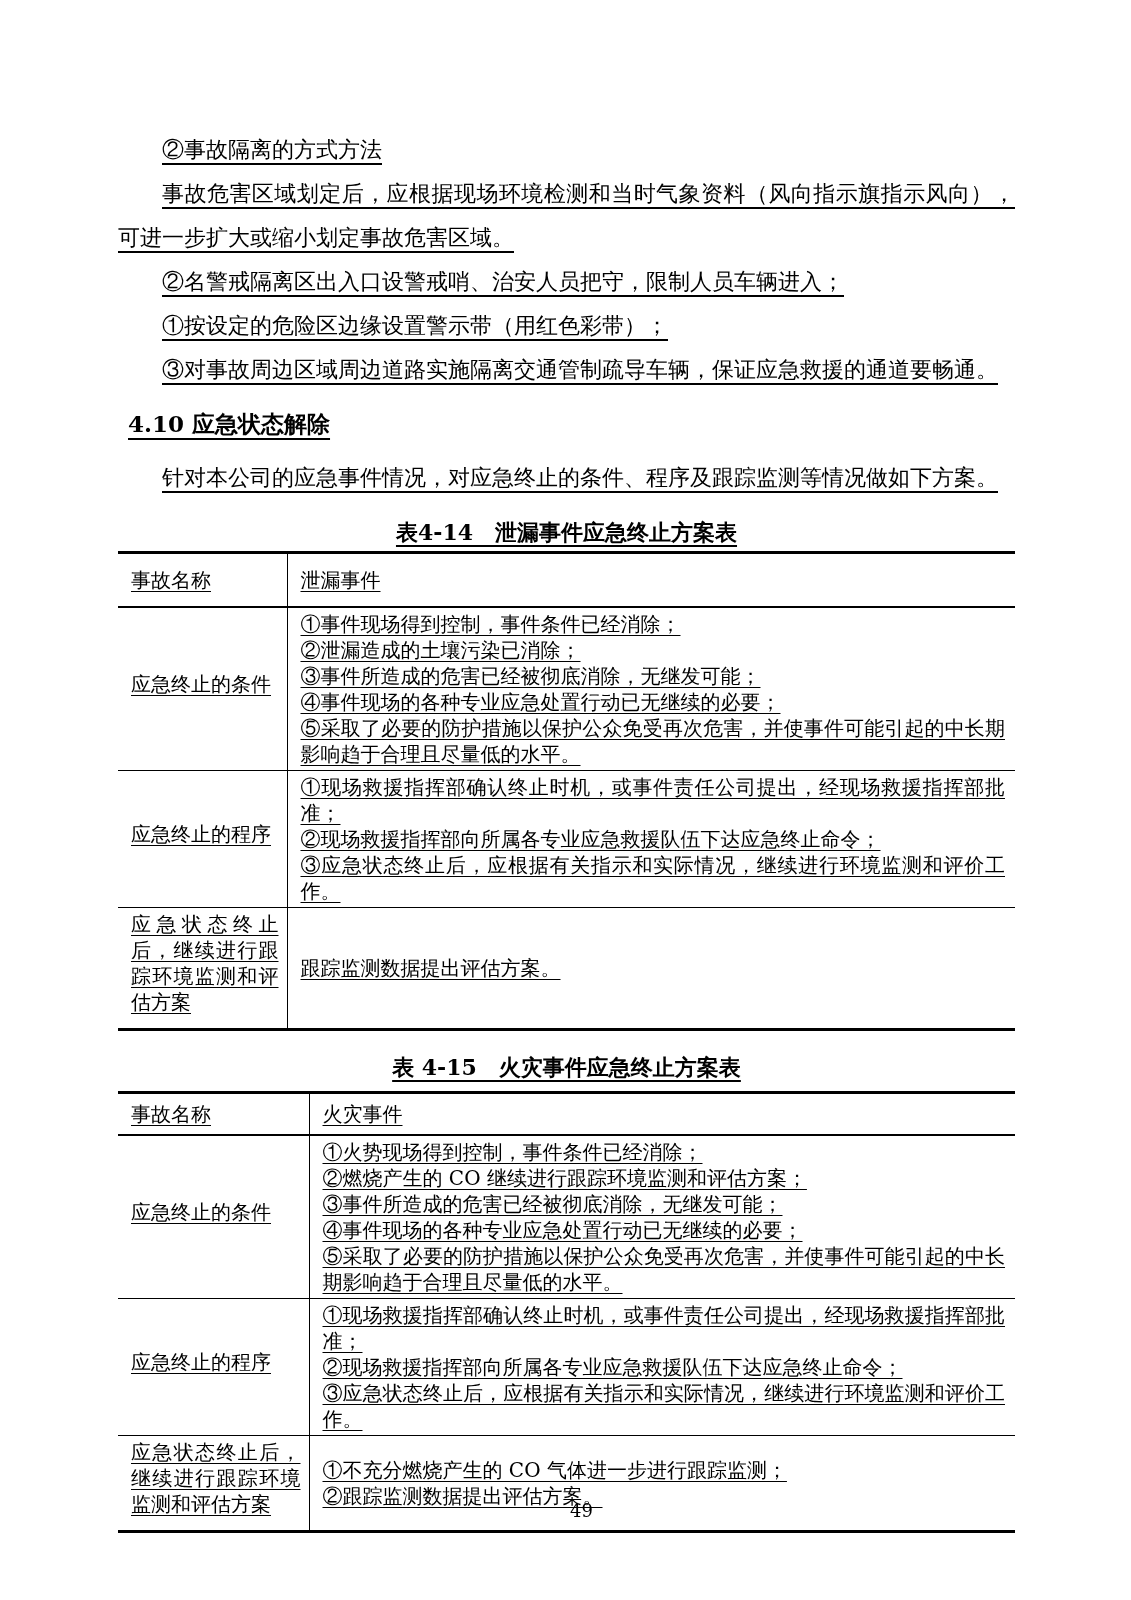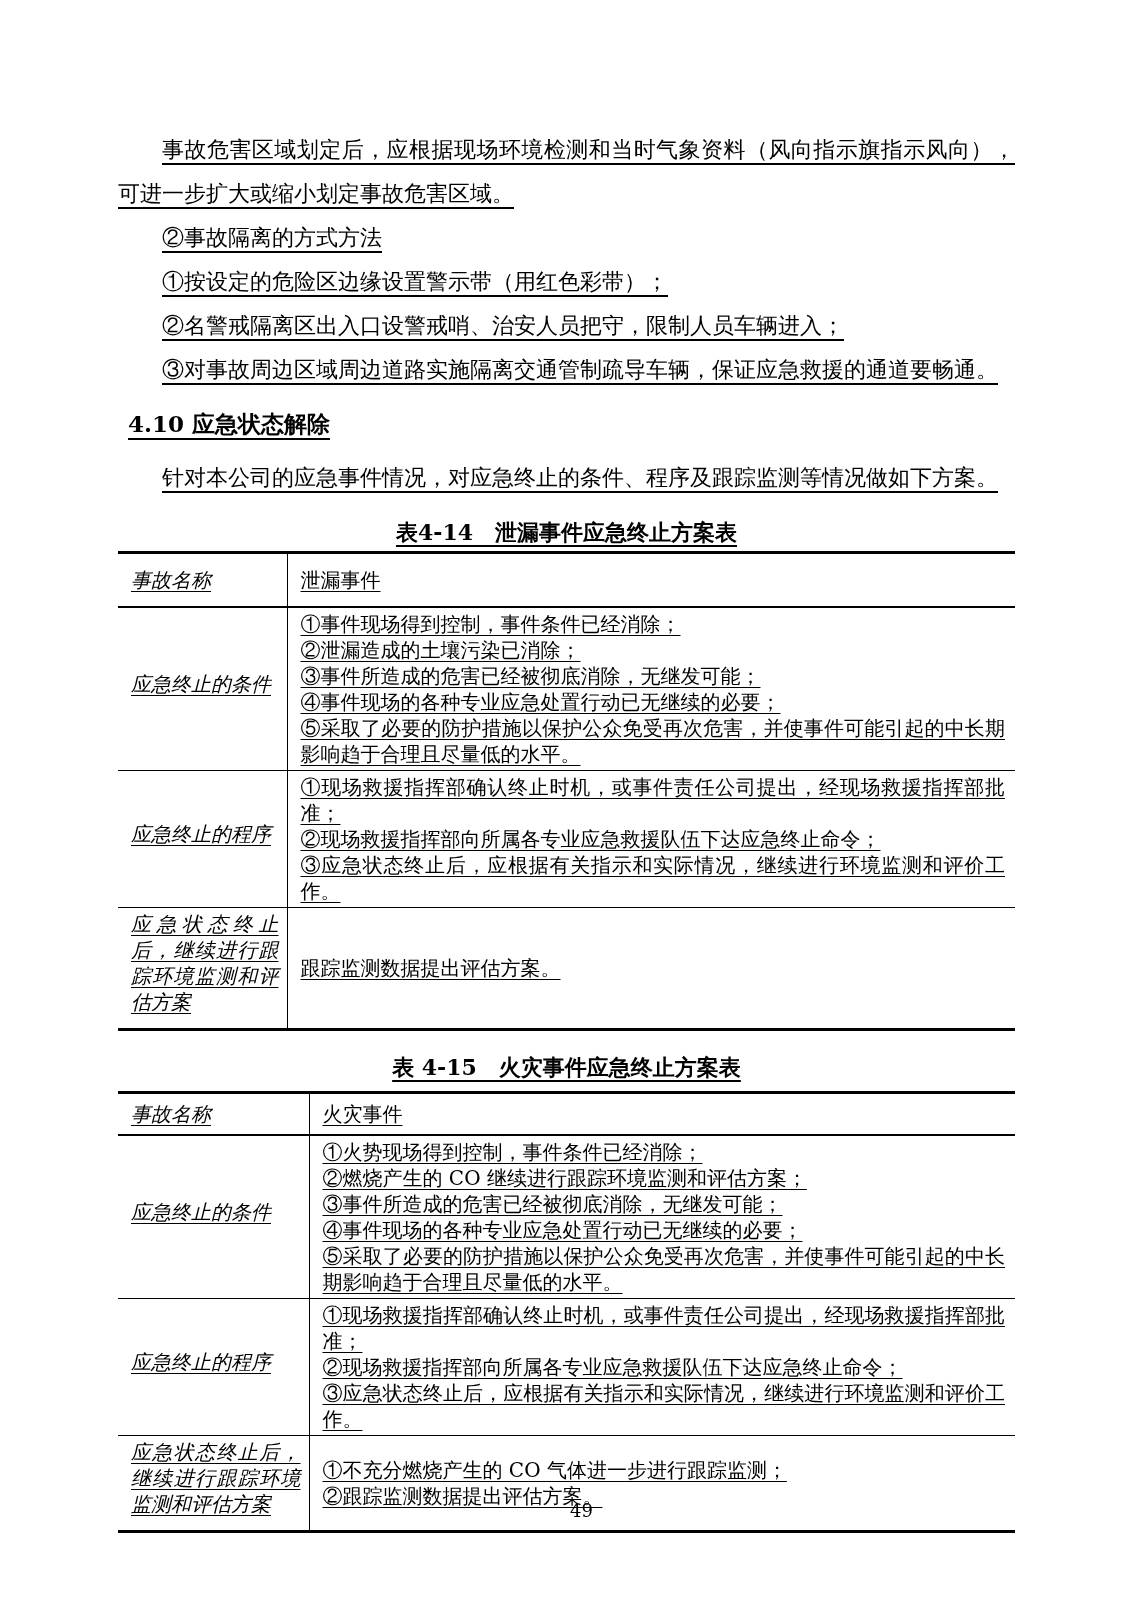--- a/index.html
+++ b/index.html
@@ -66,21 +66,20 @@
     text-underline-offset: 4px;
     text-decoration-thickness: 1.3px;
     border-bottom: 1.5px solid #000;
     text-align: justify;
   }
   table.plan-table tr:last-child td { border-bottom: none; }
   table.plan-table tr.header-row td { border-bottom: 2.2px solid #000; }
   td.label-cell {
     border-right: 1.6px solid #000;
     padding: 3px 8px 13px 13px;
-    font-style: italic;
   }
   td.content-cell { padding: 3px 10px 3px 13px; }
   table.t1 td.label-cell { width: 169px; }
   table.t2 td.label-cell { width: 191px; }
   tr.header-row td.label-cell, tr.header-row td.content-cell { padding-top: 13px; padding-bottom: 13px; }
   table.t2 tr.header-row td.label-cell, table.t2 tr.header-row td.content-cell { padding-top: 7px; padding-bottom: 7px; }
   .cell-line { text-align: justify; }
   .page-number {
     position: absolute;
     left: 16px;
@@ -90,24 +89,24 @@
     font-size: 18px;
     font-family: "DejaVu Serif", "Liberation Serif", serif;
   }
 </style>
 </head>
 <body>
 
 <div class="page">
   <div class="content">
 
+    <p class="body-para">②事故隔离的方式方法</p>
     <p class="body-para">事故危害区域划定后，应根据现场环境检测和当时气象资料（风向指示旗指示风向），可进一步扩大或缩小划定事故危害区域。</p>
-    <p class="body-para">②事故隔离的方式方法</p>
+    <p class="body-para">②名警戒隔离区出入口设警戒哨、治安人员把守，限制人员车辆进入；</p>
     <p class="body-para">①按设定的危险区边缘设置警示带（用红色彩带）；</p>
-    <p class="body-para">②名警戒隔离区出入口设警戒哨、治安人员把守，限制人员车辆进入；</p>
     <p class="body-para">③对事故周边区域周边道路实施隔离交通管制疏导车辆，保证应急救援的通道要畅通。</p>
 
     <h2 class="section-heading">4.10 应急状态解除</h2>
 
     <p class="body-para">针对本公司的应急事件情况，对应急终止的条件、程序及跟踪监测等情况做如下方案。</p>
 
     <div class="table-caption caption-1">表4-14　泄漏事件应急终止方案表</div>
 
     <table class="plan-table t1">
       <tbody>

